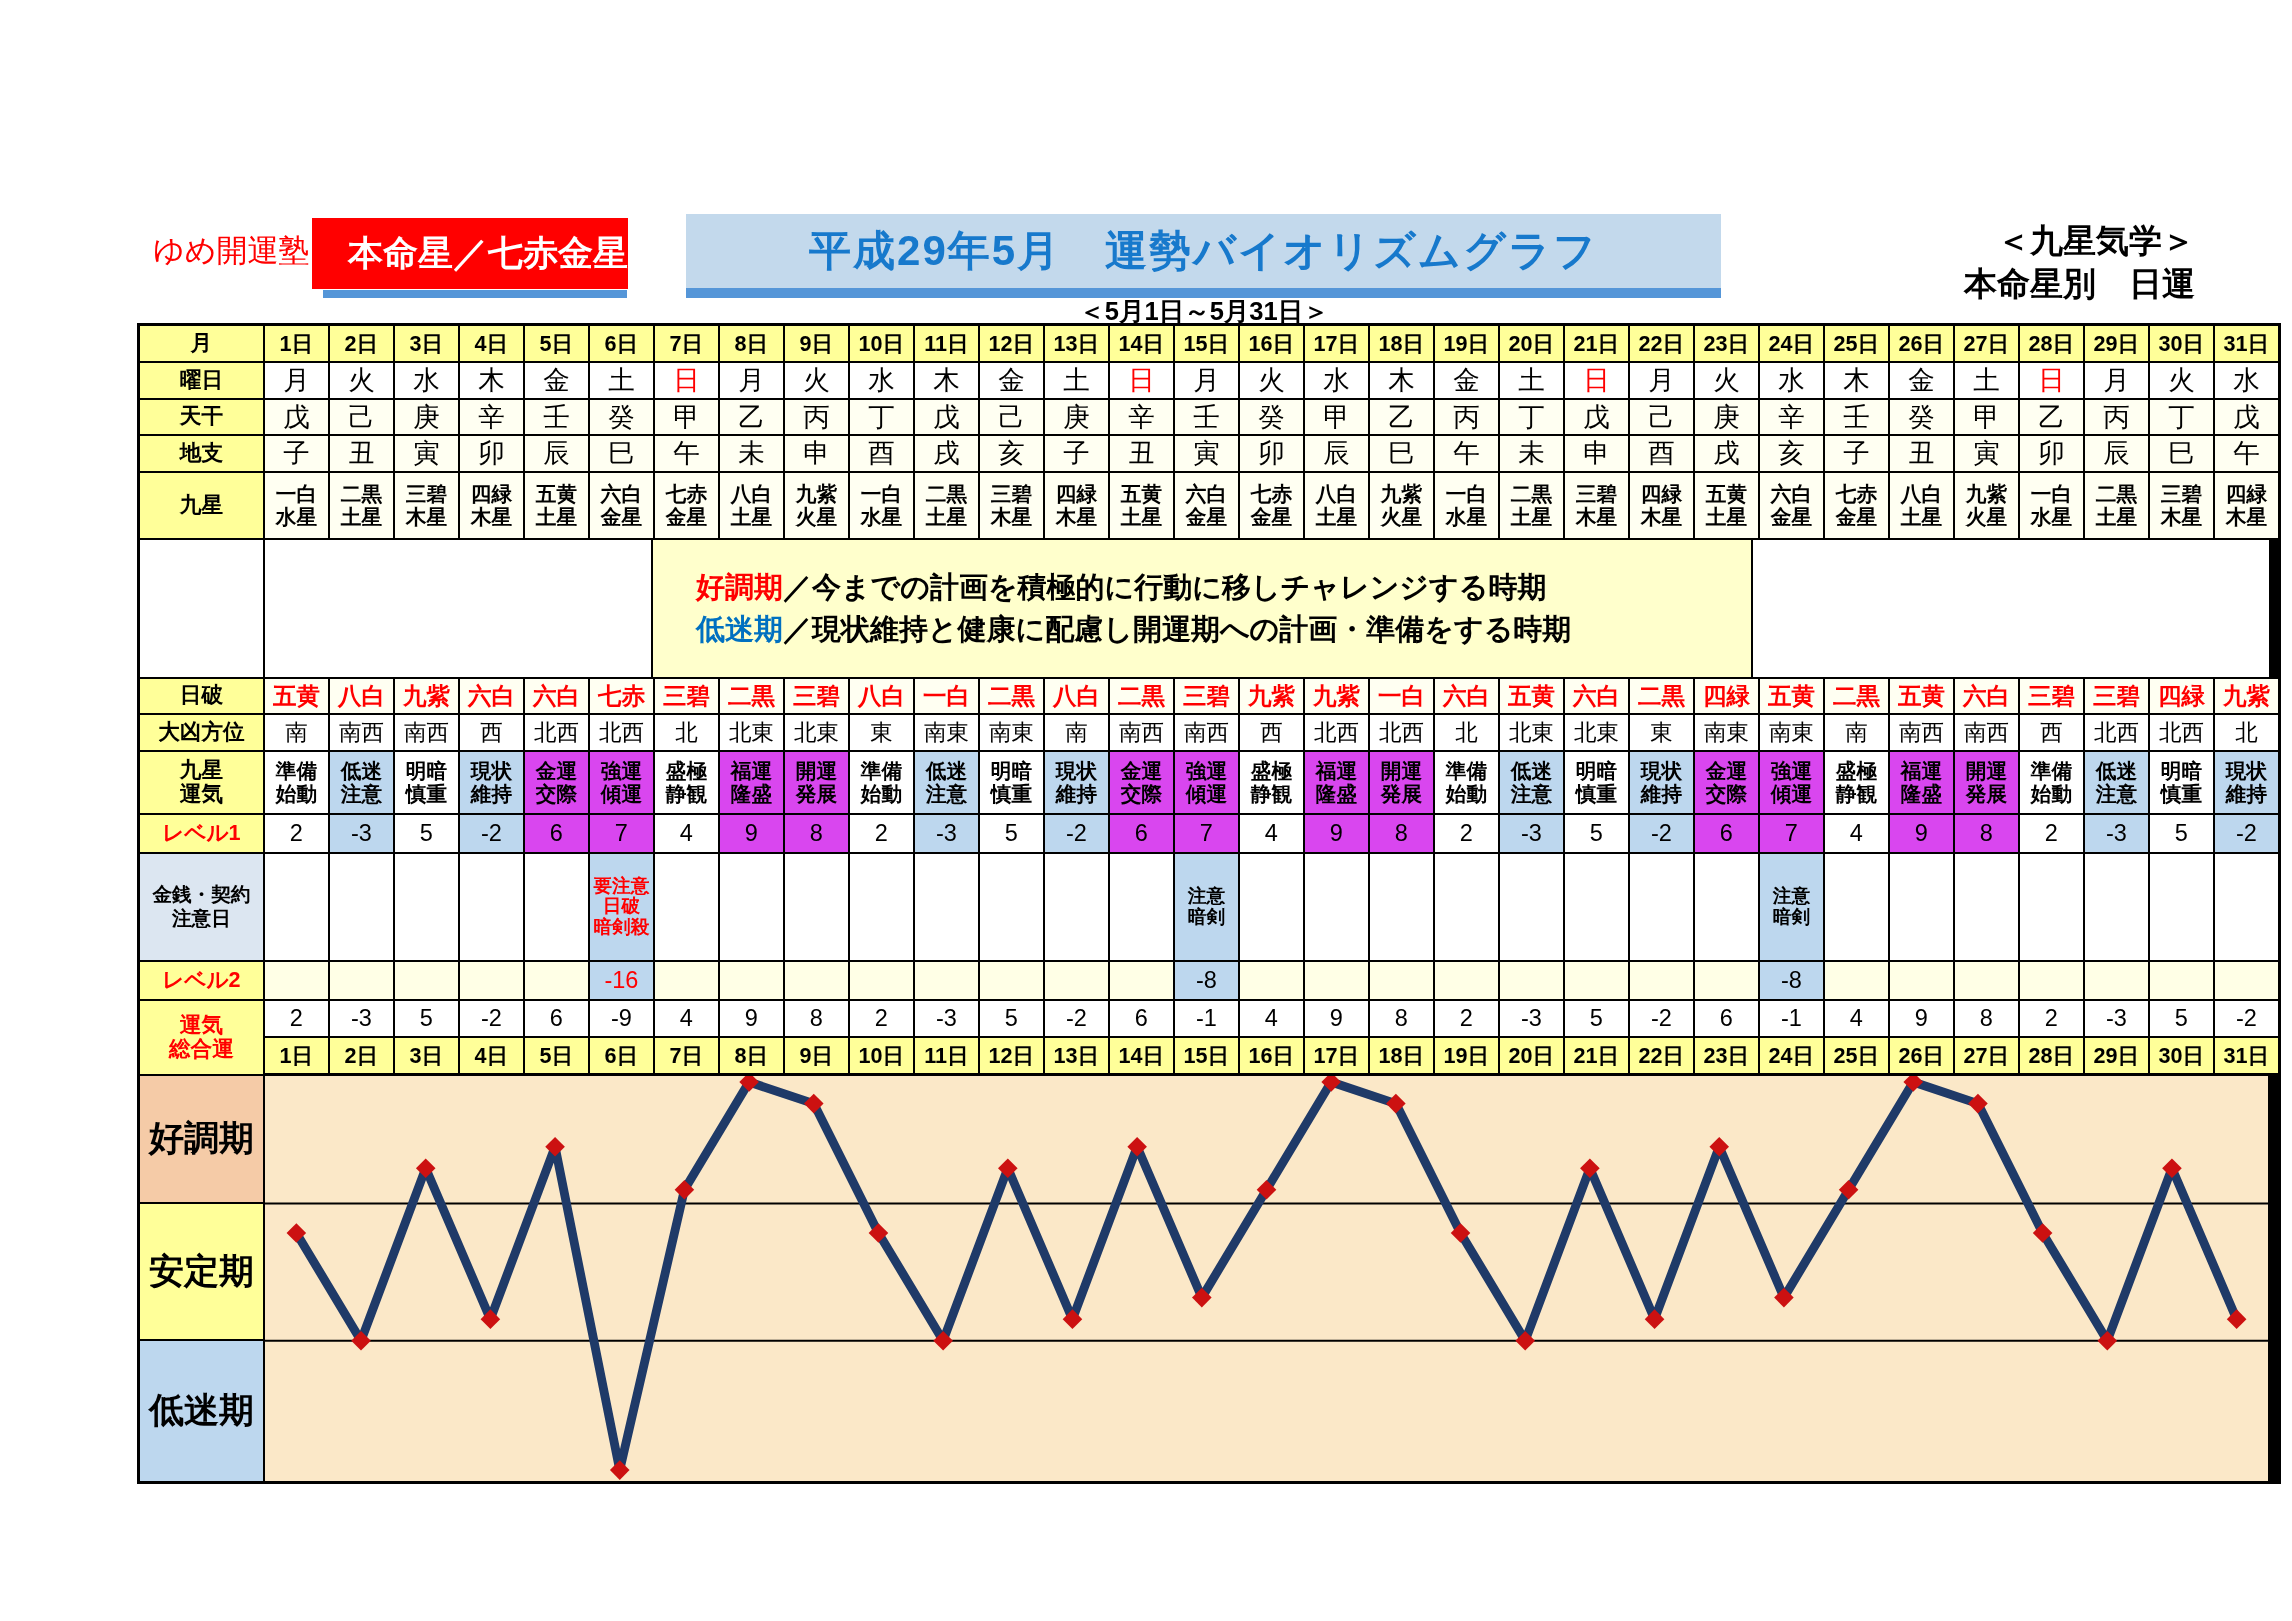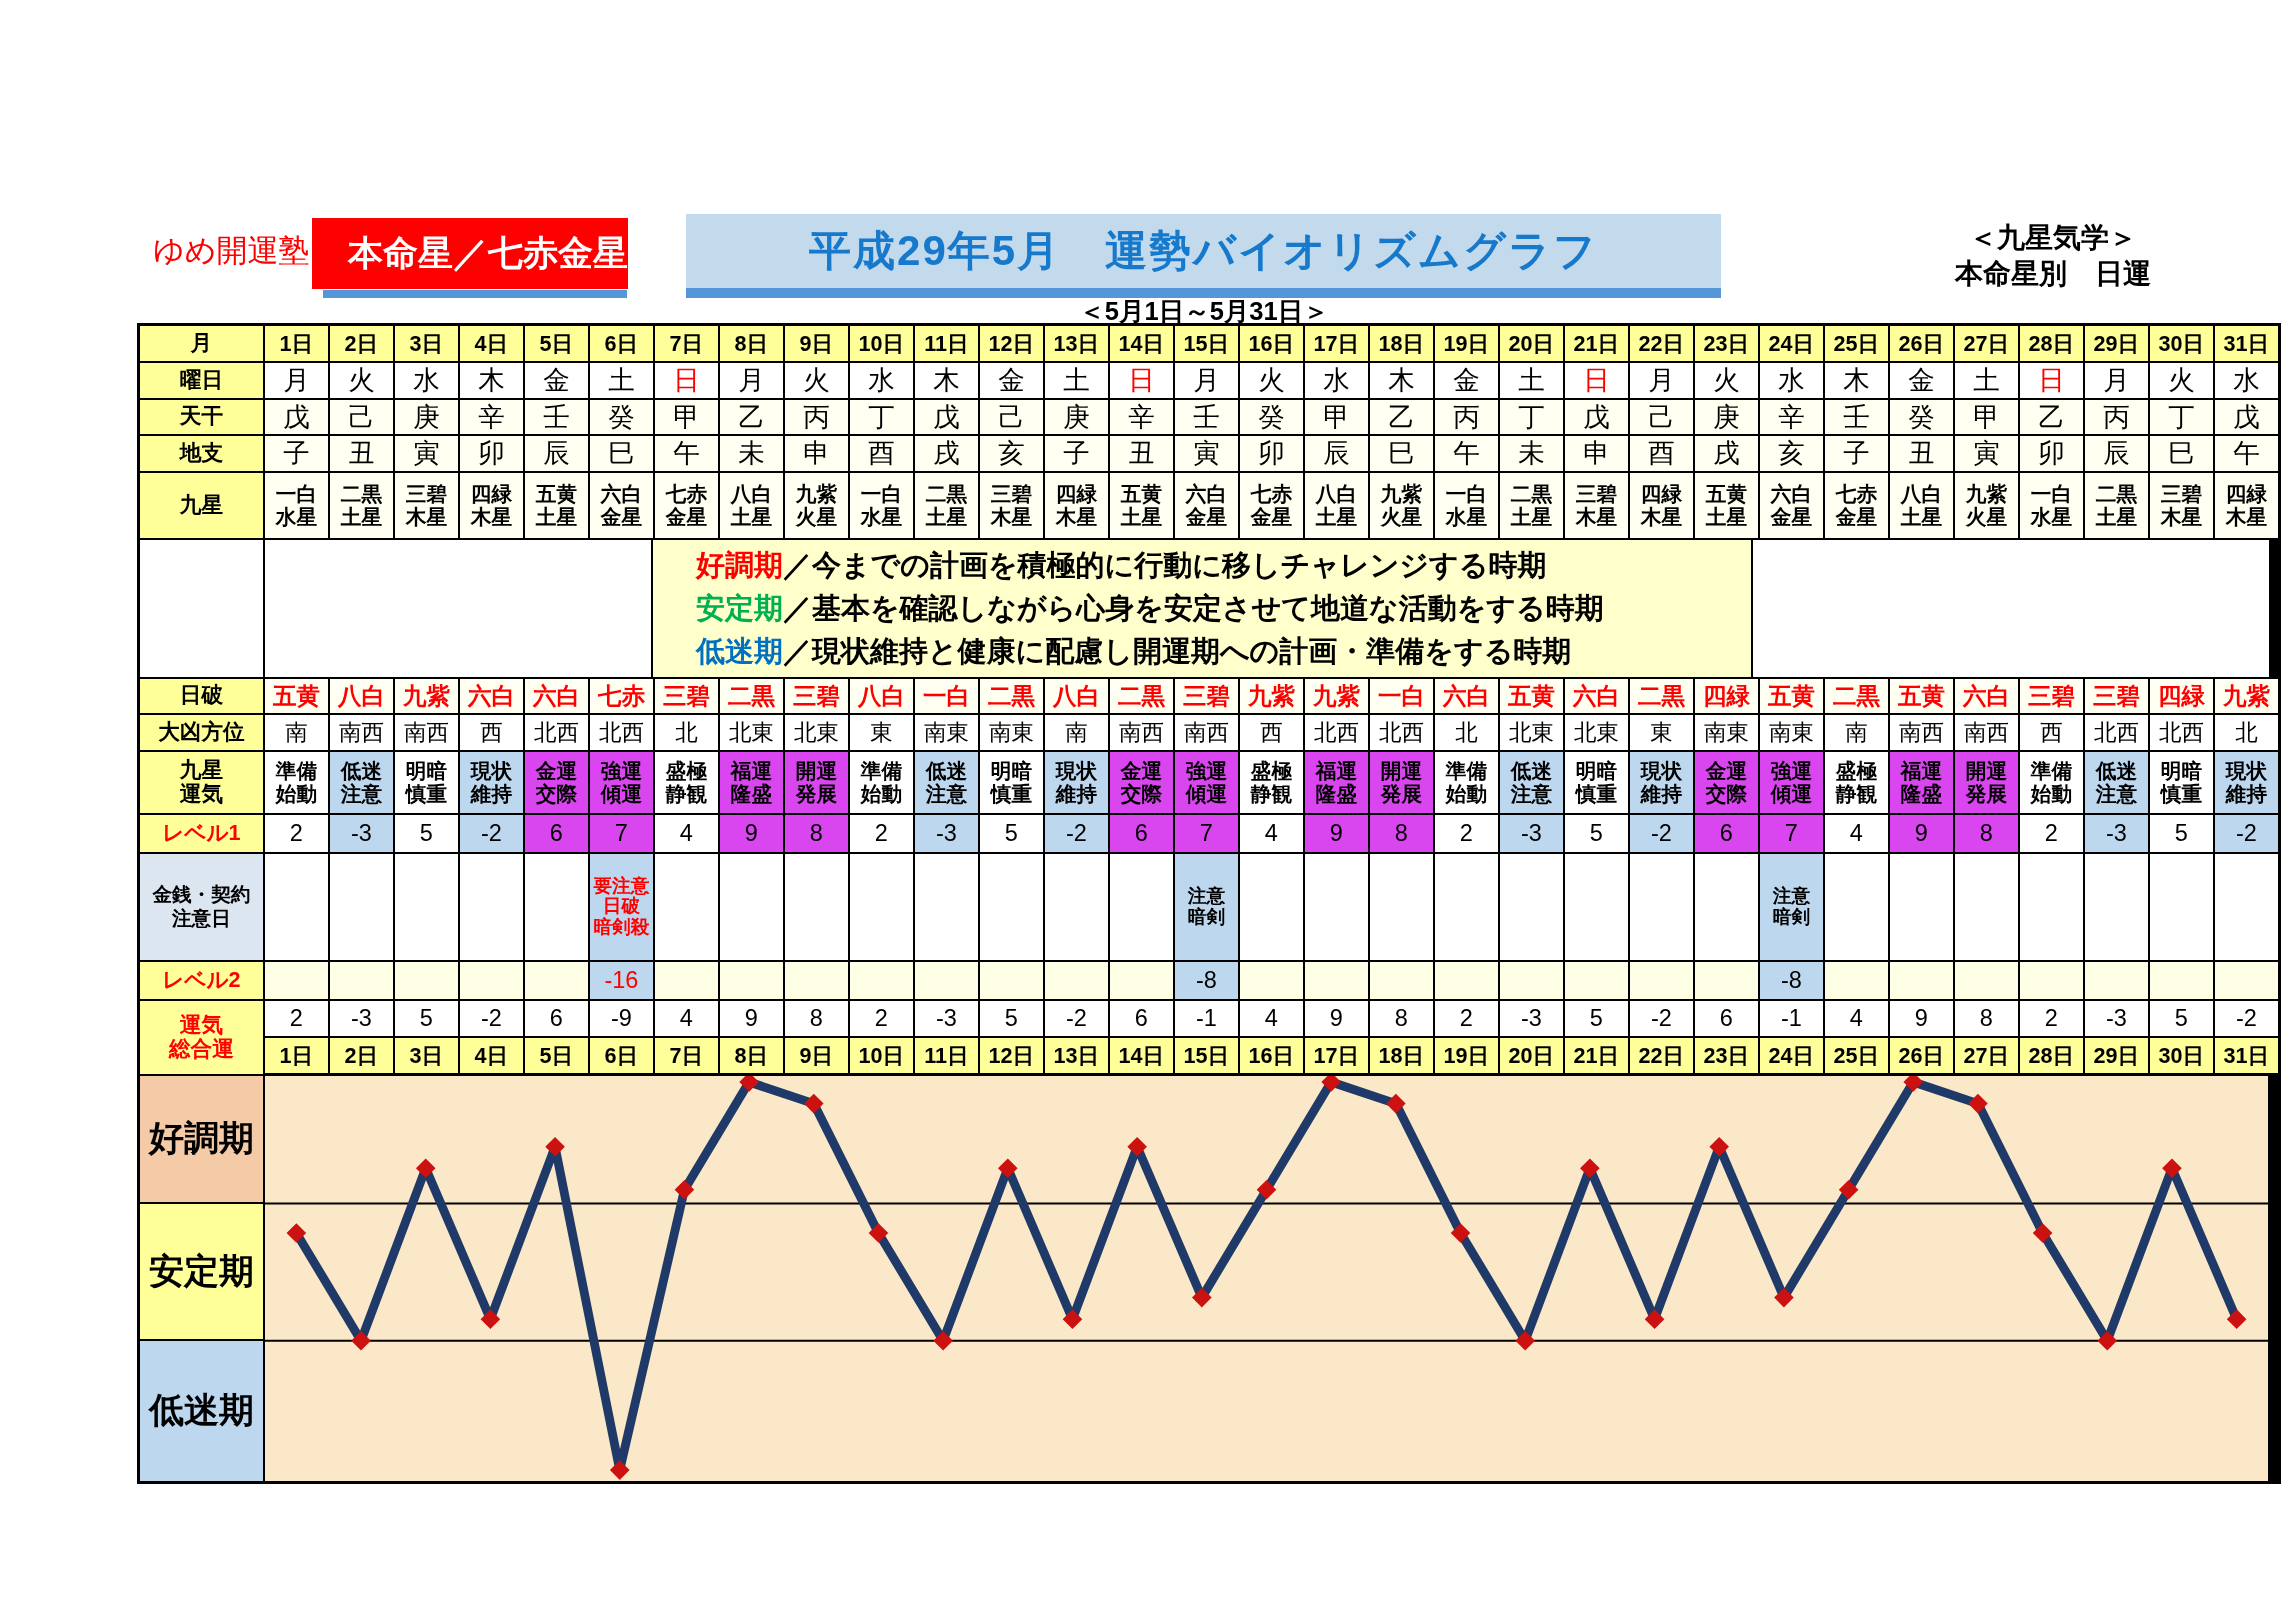--- a/index.html
+++ b/index.html
@@ -6,21 +6,21 @@
   .page{position:relative;width:2293px;height:1621px;background:#ffffff;overflow:hidden;
         font-family:"Liberation Sans","DejaVu Sans",sans-serif;color:#000;}
   
   .brand{position:absolute;left:153px;top:230px;color:#ff0000;font-size:31px;font-weight:normal;}
   .badge{position:absolute;left:312px;top:218px;width:316px;height:71px;background:#ff0000;color:#ffffff;
          font-size:35px;font-weight:bold;display:flex;align-items:center;justify-content:flex-end;}
   .badge-strip{position:absolute;left:323px;top:290px;width:304px;height:7.8px;background:#5596d8;}
   .titlebox{position:absolute;left:686px;top:214px;width:1035px;height:74px;background:#c3d9ec;
             color:#1779cc;font-size:42px;font-weight:bold;display:flex;align-items:center;justify-content:center;letter-spacing:2px;}
   .title-strip{position:absolute;left:686px;top:288px;width:1035px;height:9.8px;background:#5596d8;}
-  .rightinfo{position:absolute;left:1911px;top:220px;width:284px;text-align:center;font-size:28px;font-weight:bold;line-height:1.3;}
+  .rightinfo{position:absolute;left:1911px;top:220px;width:284px;text-align:right;font-size:33px;font-weight:bold;line-height:1.3;}
   .subtitle{position:absolute;left:910px;top:294px;width:588px;text-align:center;font-size:25.5px;font-weight:bold;}
   
   .tablewrap{position:absolute;left:137px;top:323px;background:#000;padding:2.9px;
              display:flex;flex-direction:column;gap:2px;width:fit-content;}
   .trow{display:flex;gap:2px;}
   .stack{display:flex;flex-direction:column;gap:2px;}
   .subrow{display:flex;gap:2px;}
   .cell{display:flex;align-items:center;justify-content:center;text-align:center;flex:0 0 auto;box-sizing:border-box;}
   .hc{width:123px;}
   .dc{width:63px;}
@@ -270,21 +270,20 @@
         <div class="cell dc f21 b pre bg-i tc-k">三碧
 木星</div>
         <div class="cell dc f21 b pre bg-i tc-k">四緑
 木星</div>
       </div>
       <div class="trow" id="legend-row" style="height:137px">
       <div class="cell hc bg-w"></div>
       <div class="cell lgL bg-w"></div>
       <div class="cell legendbox">
         <div class="lgline"><span class="t-red">好調期</span><span>／今までの計画を積極的に行動に移しチャレンジする時期</span></div>
-        <div class="lgline"><span class="t-green">安定期</span><span>／基本を確認しながら心身を安定させて地道な活動をする時期</span></div>
         <div class="lgline"><span class="t-blue">低迷期</span><span>／現状維持と健康に配慮し開運期への計画・準備をする時期</span></div>
       </div>
       <div class="cell lgR bg-w"></div>
     </div>
 
     <div class="trow" style="height: 34px;">
         <div class="cell hc lab-y">日破</div>
         <div class="cell dc f24 b bg-i tc-r">五黄</div>
         <div class="cell dc f24 b bg-i tc-r">八白</div>
         <div class="cell dc f24 b bg-i tc-r">九紫</div>

